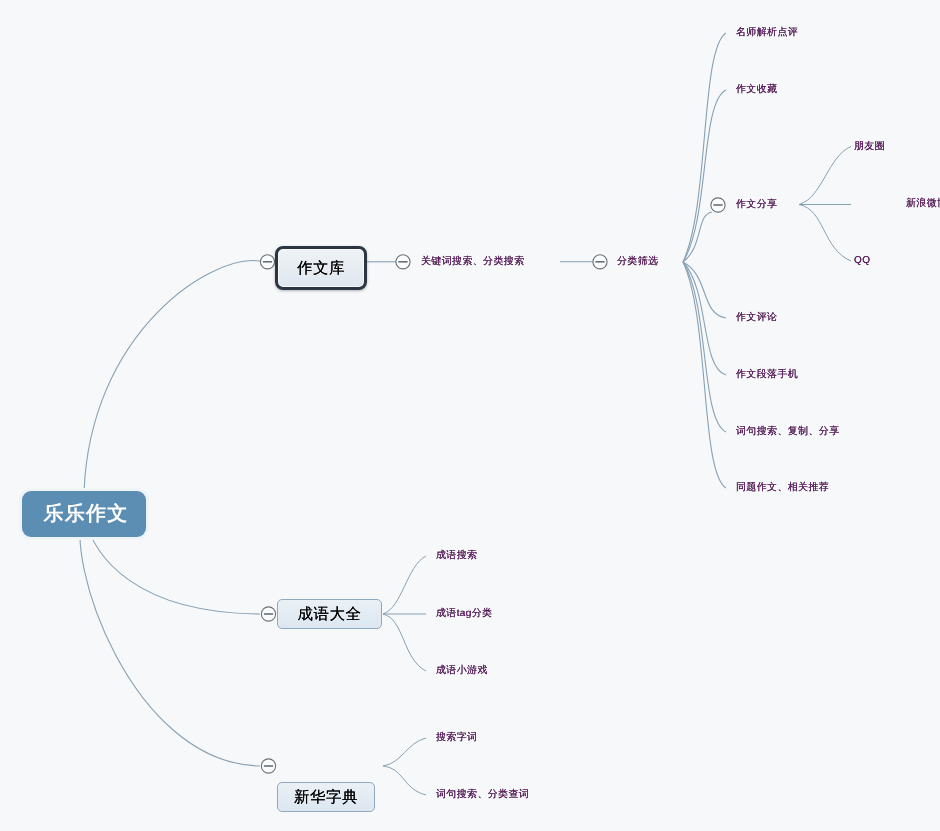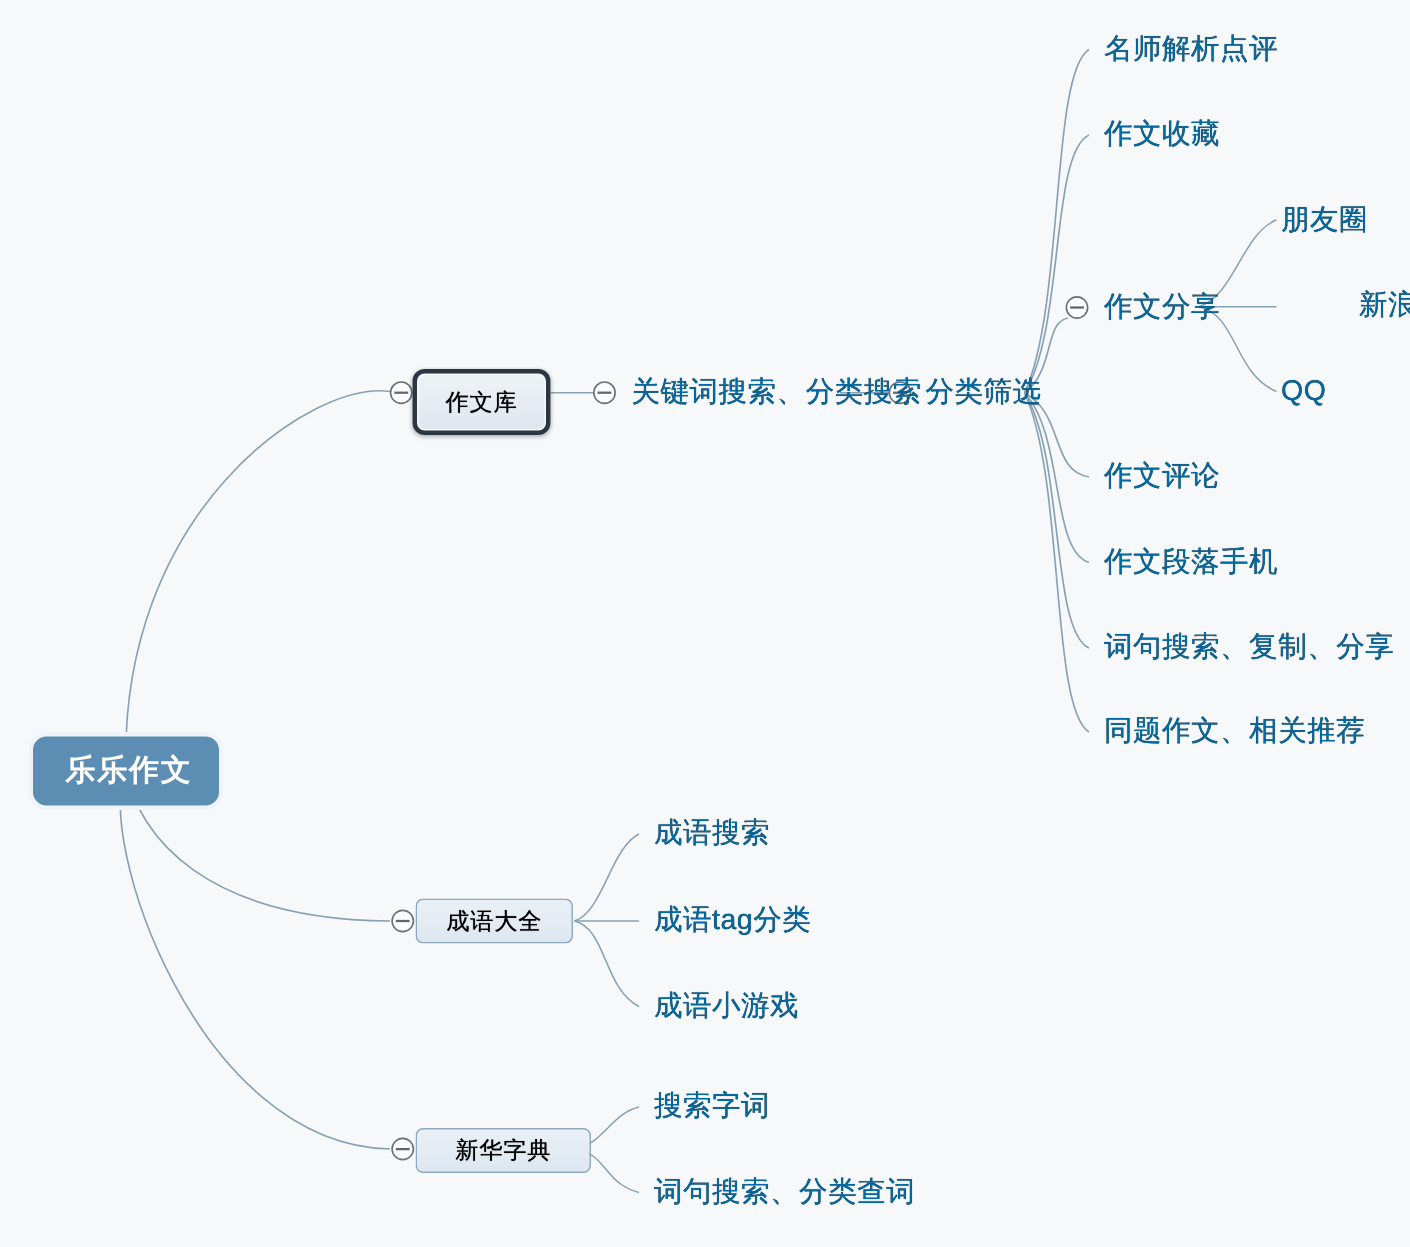--- a/index.html
+++ b/index.html
@@ -2,21 +2,21 @@
 <html><head>
 <meta charset="utf-8">
 <title>乐乐作文 mind map</title>
 <style>
   html,body{margin:0;padding:0;}
   body{width:940px;height:831px;background:#f7f8f9;
        font-family:"Liberation Sans",sans-serif;overflow:hidden;
        -webkit-font-smoothing:antialiased;text-rendering:geometricPrecision;}
   #stage{position:relative;width:940px;height:831px;}
   #links{position:absolute;left:0;top:0;width:940px;height:831px;pointer-events:none;}
-  .leaf{position:absolute;white-space:nowrap;font-size:19px;color:#0369a1;
+  .leaf{position:absolute;white-space:nowrap;font-size:10px;color:#701a75;
         letter-spacing:0.35px;line-height:1;transform:translate3d(0,-50%,0);
         text-shadow:0 0 0.45px rgba(0,0,0,.95);}
   .boxnode{position:absolute;box-sizing:border-box;display:flex;align-items:center;
            justify-content:center;white-space:nowrap;transform:translate3d(0,0,0);}
   #root-node{background:#5c8eb4;color:#fff;border-radius:9px;font-size:20px;
              font-weight:600;letter-spacing:1.2px;
              box-shadow:0 0 0 3px #eef4fa,0 1px 2px rgba(0,0,0,.20);}
   #root-node span{position:relative;top:-1px;left:2px;}
   .branch-node{background:linear-gradient(#eaf0f6,#dde7f0);border:1px solid #8ea9bd;
                border-radius:5px;font-size:15.5px;color:#000;letter-spacing:0.5px;
@@ -80,21 +80,21 @@
     <span>乐乐作文</span>
   </div>
 
   <div id="branch-layer">
       <div class="boxnode branch-node selected" style="left: 275px; top: 246px; width: 92px; height: 44px;">
         <span>作文库</span>
       </div>
       <div class="boxnode branch-node" style="left: 277px; top: 599px; width: 105px; height: 30px;">
         <span>成语大全</span>
       </div>
-      <div class="boxnode branch-node" style="left: 277px; top: 752px; width: 117px; height: 30px;">
+      <div class="boxnode branch-node" style="left: 277px; top: 782px; width: 98px; height: 30px;">
         <span>新华字典</span>
       </div>
     </div>
   <div id="leaf-layer">
       <div class="leaf" style="left: 421px; top: 262px;">关键词搜索、分类搜索</div>
       <div class="leaf" style="left: 617px; top: 262px;">分类筛选</div>
       <div class="leaf" style="left: 736px; top: 33px;">名师解析点评</div>
       <div class="leaf" style="left: 736px; top: 90px;">作文收藏</div>
       <div class="leaf" style="left: 736px; top: 205px;">作文分享</div>
       <div class="leaf" style="left: 736px; top: 318px;">作文评论</div>

